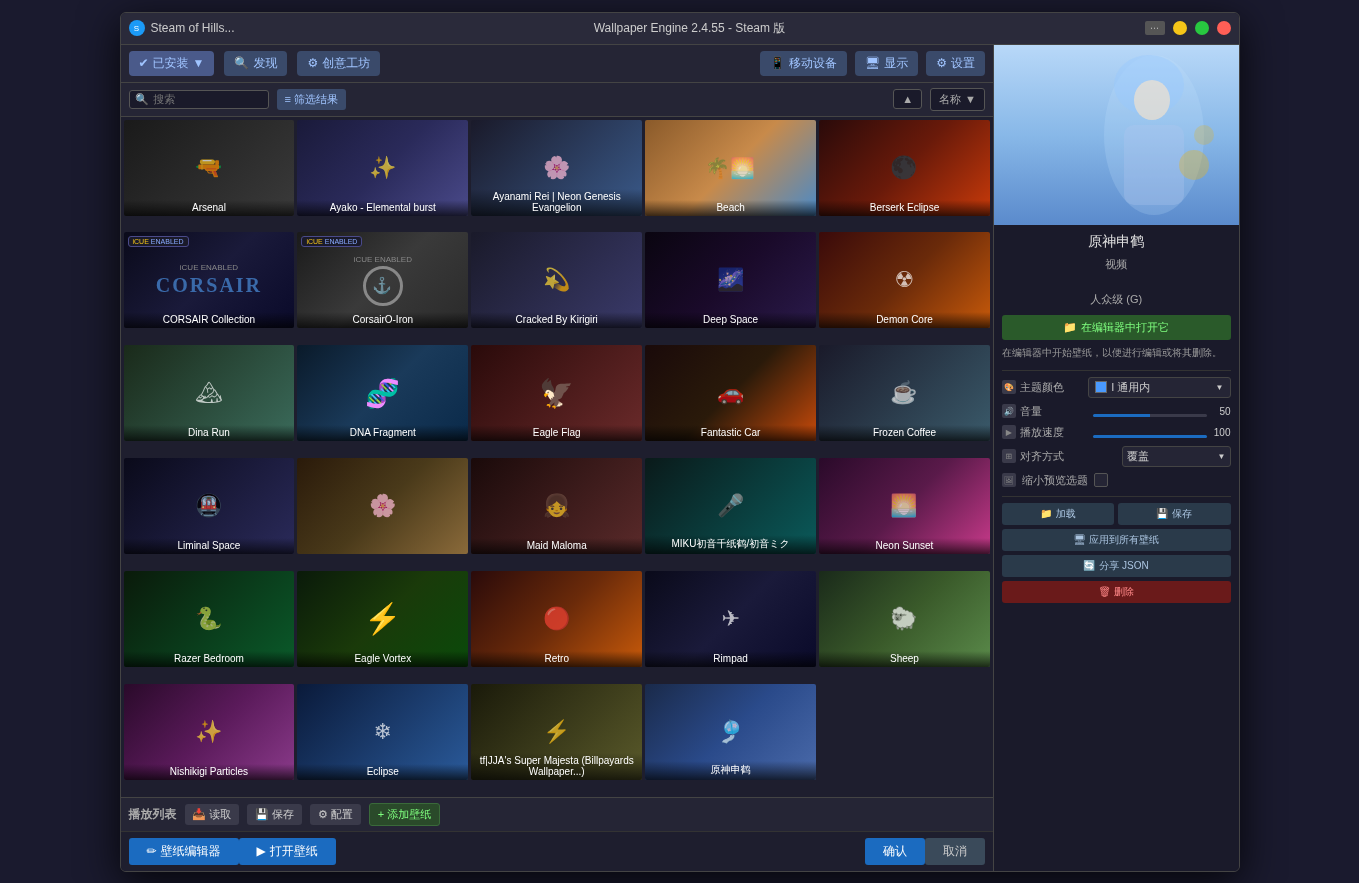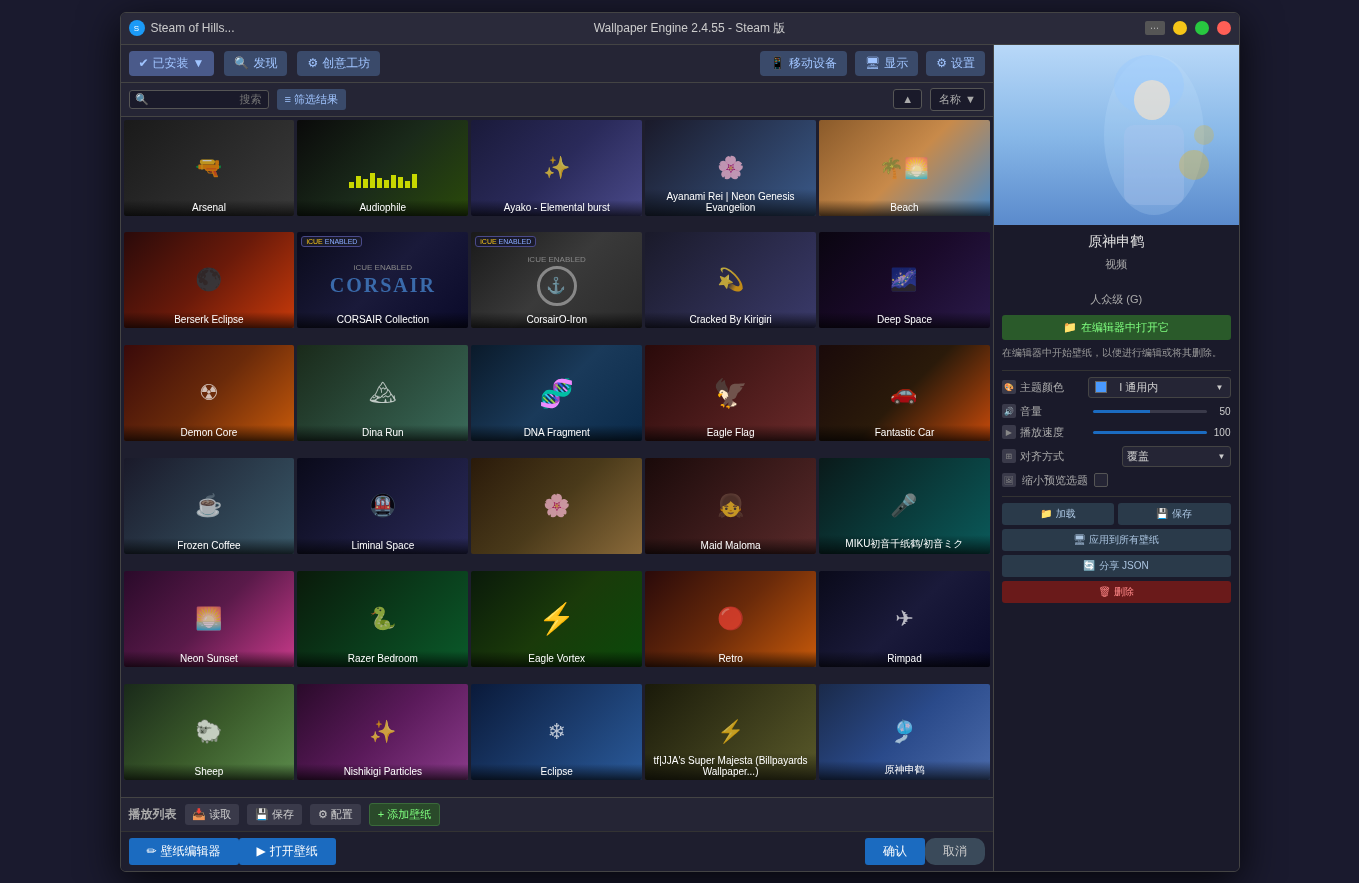--- a/index.html
+++ b/index.html
@@ -123,21 +123,20 @@
       gap: 4px;
       width: 140px;
     }
     .search-input {
       background: transparent;
       border: none;
       color: #aaa;
       font-size: 11px;
       outline: none;
       width: 100%;
-      text-align: right;
     }
     .filter-btn {
       background: #3a4a6a;
       color: #a0c4ff;
       border: none;
       border-radius: 3px;
       padding: 3px 8px;
       cursor: pointer;
       font-size: 11px;
       display: flex;
@@ -257,21 +256,21 @@
       cursor: pointer;
       font-size: 12px;
       display: flex;
       align-items: center;
       gap: 4px;
     }
     .action-btn-secondary {
       background: #3a4a5a;
       color: #ccc;
       border: none;
-      border-radius: 10px;
+      border-radius: 3px;
       padding: 5px 18px;
       cursor: pointer;
       font-size: 12px;
     }
     
     .right-panel {
       width: 245px;
       background: #1a1a2a;
       display: flex;
       flex-direction: column;
@@ -360,32 +359,32 @@
     }
     .prop-value-box {
       background: #252535;
       border: 1px solid #444;
       border-radius: 3px;
       padding: 2px 6px;
       color: #ccc;
       font-size: 11px;
       display: flex;
       align-items: center;
-      gap: 12px;
+      gap: 4px;
       flex: 2;
     }
     .color-swatch {
       width: 12px; height: 12px;
       background: #4a9aff;
       border: 1px solid #666;
     }
     .slider-container {
       flex: 2;
       display: flex;
-      align-items: center;
+      align-items: flex-end;
       gap: 4px;
     }
     .slider {
       flex: 1;
       height: 3px;
       background: linear-gradient(to right, #1b6bc0 0%, #1b6bc0 50%, #3a3a4a 50%);
       border-radius: 2px;
       position: relative;
     }
     .slider-100 {
@@ -583,37 +582,20 @@
       </div>
 
       <div class="wallpaper-grid" id="wallpaper-grid">
       <div class="grid-item">
             <div class="grid-item-bg wp-arsenal">
               <div style="font-size:22px;">🔫</div>
             </div>
             <div class="grid-item-label">Arsenal</div>
           </div>
           <div class="grid-item">
-            <div class="grid-item-bg wp-audiophile">
-              <div style="display:flex;align-items:flex-end;gap:2px;height:40px;">
-        <div style="width:5px;height:6px;background:#c8d800;"></div>
-                <div style="width:5px;height:12px;background:#c8d800;"></div>
-                <div style="width:5px;height:9px;background:#c8d800;"></div>
-                <div style="width:5px;height:15px;background:#c8d800;"></div>
-                <div style="width:5px;height:10px;background:#c8d800;"></div>
-                <div style="width:5px;height:8px;background:#c8d800;"></div>
-                <div style="width:5px;height:13px;background:#c8d800;"></div>
-                <div style="width:5px;height:11px;background:#c8d800;"></div>
-                <div style="width:5px;height:7px;background:#c8d800;"></div>
-                <div style="width:5px;height:14px;background:#c8d800;"></div>
-      </div>
-            </div>
-            <div class="grid-item-label">Audiophile</div>
-          </div>
-          <div class="grid-item">
             <div class="grid-item-bg wp-ayako">
               <div style="font-size:22px;">✨</div>
             </div>
             <div class="grid-item-label">Ayako - Elemental burst</div>
           </div>
           <div class="grid-item">
             <div class="grid-item-bg wp-ayanami">
               <div style="font-size:22px;">🌸</div>
             </div>
             <div class="grid-item-label">Ayanami Rei | Neon Genesis Evangelion</div>

